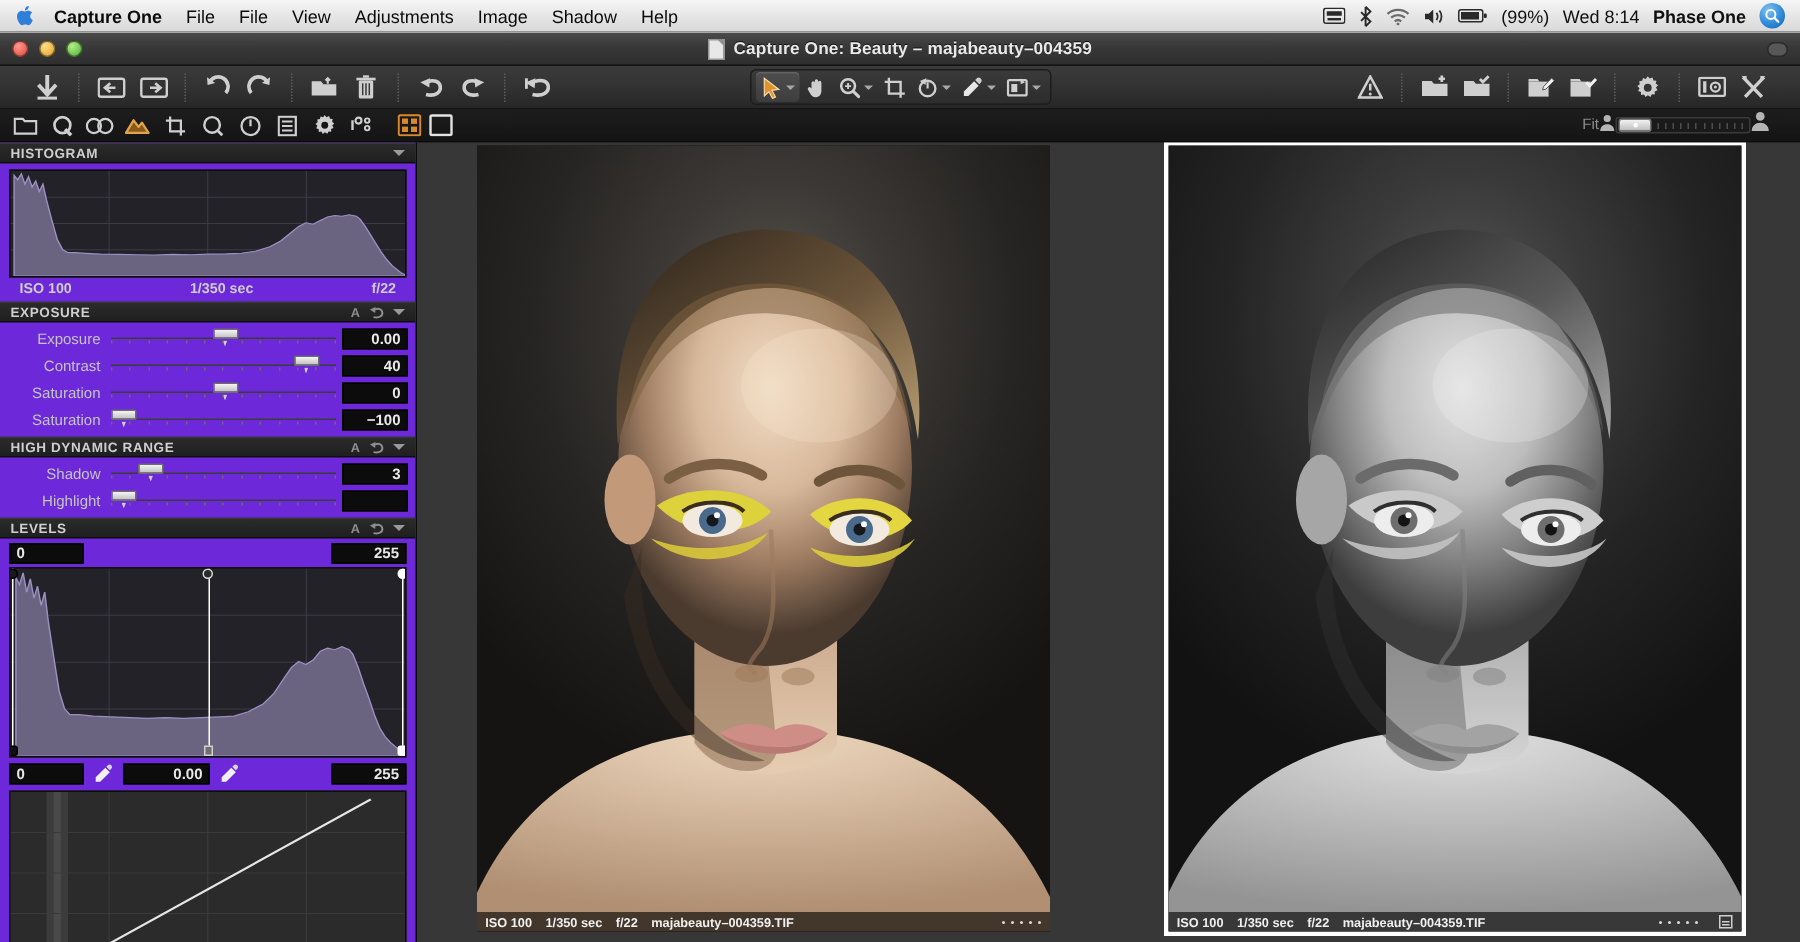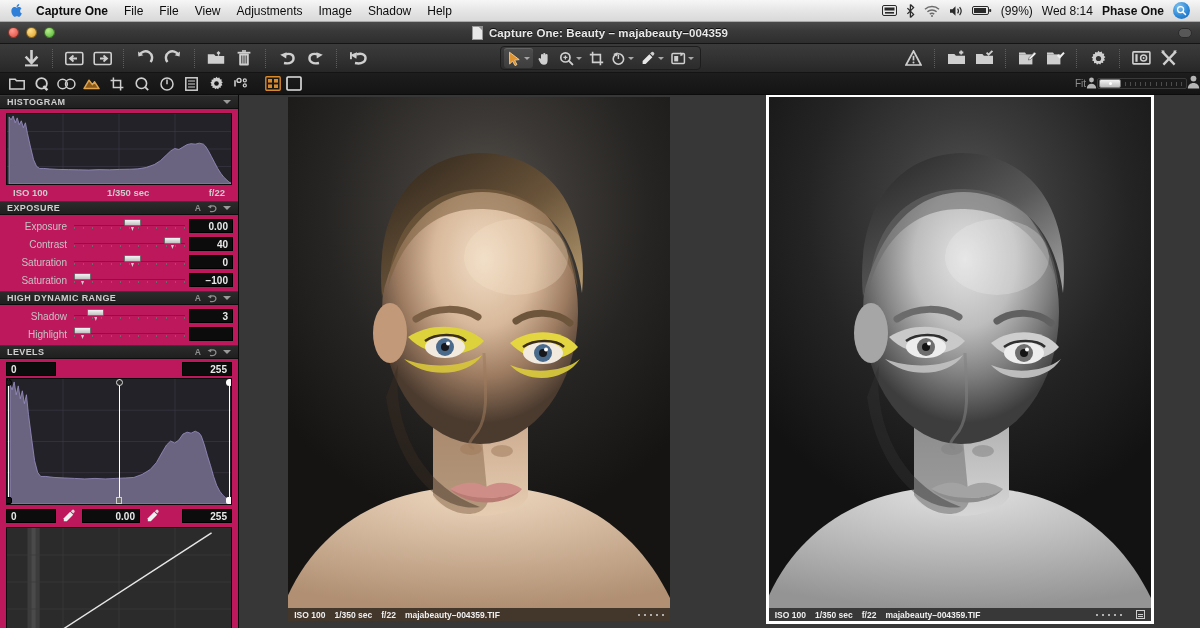--- a/index.html
+++ b/index.html
@@ -66,36 +66,36 @@
   .toolbar-right{margin-left:auto;display:flex;align-items:center;}
 
   
   .tabstrip{height:22px;display:flex;align-items:center;
     background:linear-gradient(to bottom,#1d1d1d,#141414);
     border-bottom:1px solid #0c0c0c;padding-left:4px;position:relative;}
   .ttab{width:25px;height:20px;display:flex;align-items:center;justify-content:center;color:#cfcfcf;}
   .ttab.sel{color:#d98f2b;}
   .viewmodes{display:flex;gap:4px;margin-left:10px;align-items:center;}
   .vm{width:17px;height:16px;display:flex;align-items:center;justify-content:center;}
-  .tabstrip-right{margin-left:auto;display:flex;align-items:center;gap:0;padding-right:0;}
+  .tabstrip-right{margin-left:auto;display:flex;align-items:center;gap:0;padding-right:20px;}
   .fit-label{font-size:10px;color:#8d8d8d;}
   .zslider{width:90px;height:11px;border:1px solid #3a3a3a;border-radius:2px;
     background:#1a1a1a;display:flex;align-items:center;position:relative;}
   .zknob{width:22px;height:9px;background:linear-gradient(to bottom,#f2f2f2,#bdbdbd);
     border:1px solid #777;border-radius:2px;margin-left:1px;
     display:flex;align-items:center;justify-content:center;}
   .zknob i{width:3px;height:3px;background:#fff;border-radius:50%;display:block;}
   .zticks{flex:1;display:flex;justify-content:space-around;align-items:center;padding:0 2px;}
   .zticks span{width:1px;height:4px;background:#4d4d4d;display:block;}
 
   
   .body{display:flex;height:533px;}
 
   
-  .leftpanel{width:239px;background:#be185d;border-right:1px solid #0b0b0b;
+  .leftpanel{width:278px;background:#6d28d9;border-right:1px solid #0b0b0b;
     overflow:hidden;position:relative;}
   .sechead{height:14px;display:flex;align-items:center;padding:0 7px;
     background:linear-gradient(to bottom,#2b2b2b,#1f1f1f);
     border-top:1px solid #383838;border-bottom:1px solid #0e0e0e;}
   .sechead .t{font-size:9px;font-weight:bold;color:#cfcfcf;letter-spacing:.4px;}
   .sechead .acts{margin-left:auto;display:flex;align-items:center;gap:6px;}
   .a-letter{font-size:8.5px;color:#8e8e8e;font-weight:bold;}
   .a-reset{color:#8e8e8e;display:flex;}
   .a-caret{width:0;height:0;border-left:4px solid transparent;border-right:4px solid transparent;
     border-top:4px solid #9a9a9a;}

